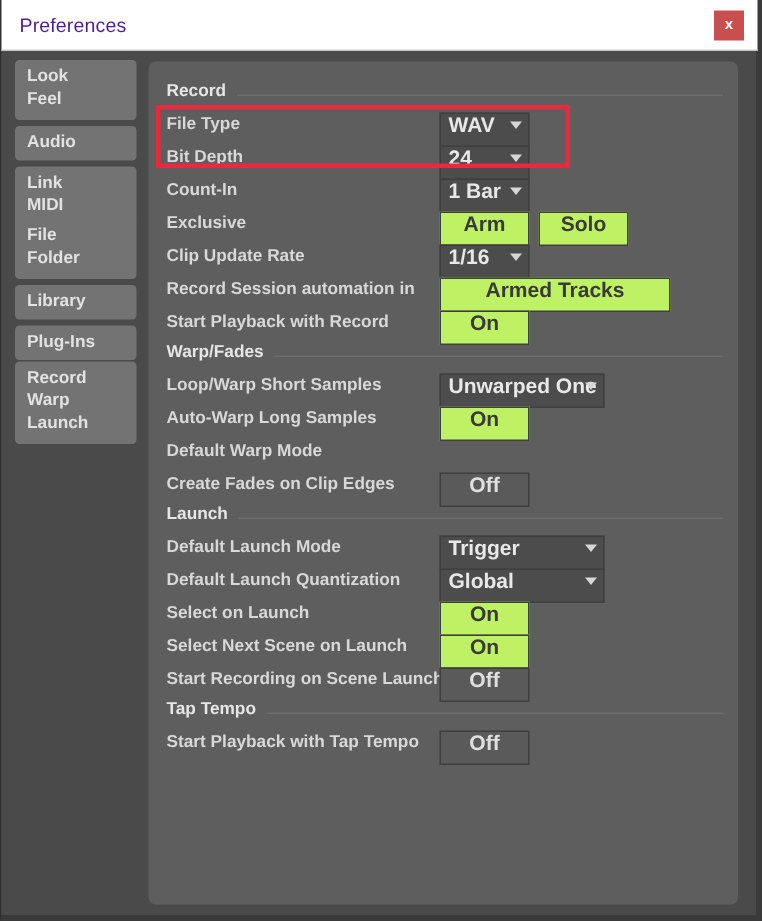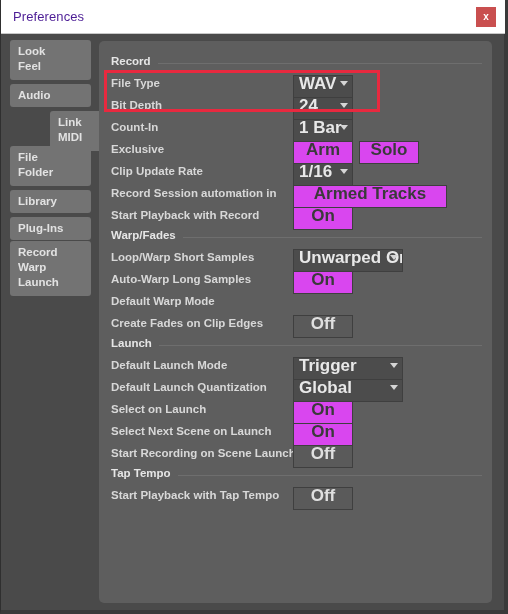--- a/index.html
+++ b/index.html
@@ -136,21 +136,21 @@
     color: #d8d8d8;
     white-space: nowrap;
   }
 
   
   .ctrl {
     position: absolute;
     top: 0;
     height: 23px;
     box-sizing: border-box;
-    font-size: 17px;
+    font-size: 14px;
     font-weight: bold;
     cursor: pointer;
     user-select: none;
   }
   .dropdown {
     background: #4c4c4c;
     color: #e8e8e8;
     border: 1px solid #3f3f3f;
     padding-left: 5px;
     line-height: 15px;
@@ -165,21 +165,21 @@
     border-left: 4px solid transparent;
     border-right: 4px solid transparent;
     border-top: 5px solid #d6d6d6;
   }
   .toggle {
     text-align: center;
     line-height: 15px;
     border: 1px solid #3f3f3f;
   }
   .toggle.on {
-    background: #d946ef;
+    background: #bef264;
     color: #3a3a3a;
   }
   .toggle.off {
     background: #5a5a5a;
     color: #e0e0e0;
   }
 
   
   #highlight {
     position: absolute;
@@ -204,21 +204,21 @@
   </div>
 
   <div id="sidebar">
       <div class="side-item" style="top: 6px; height: 40px;">
         <span class="ln">Look</span>
         <span class="ln">Feel</span>
       </div>
       <div class="side-item" style="top: 50px; height: 23px;">
         <span class="ln">Audio</span>
       </div>
-      <div class="side-item" style="top: 77px; height: 40px; margin-left: 40px;">
+      <div class="side-item" style="top: 77px; height: 40px;">
         <span class="ln">Link</span>
         <span class="ln">MIDI</span>
       </div>
       <div class="side-item" style="top: 112px; height: 40px;">
         <span class="ln">File</span>
         <span class="ln">Folder</span>
       </div>
       <div class="side-item" style="top: 183px; height: 23px;">
         <span class="ln">Plug-Ins</span>
       </div>

